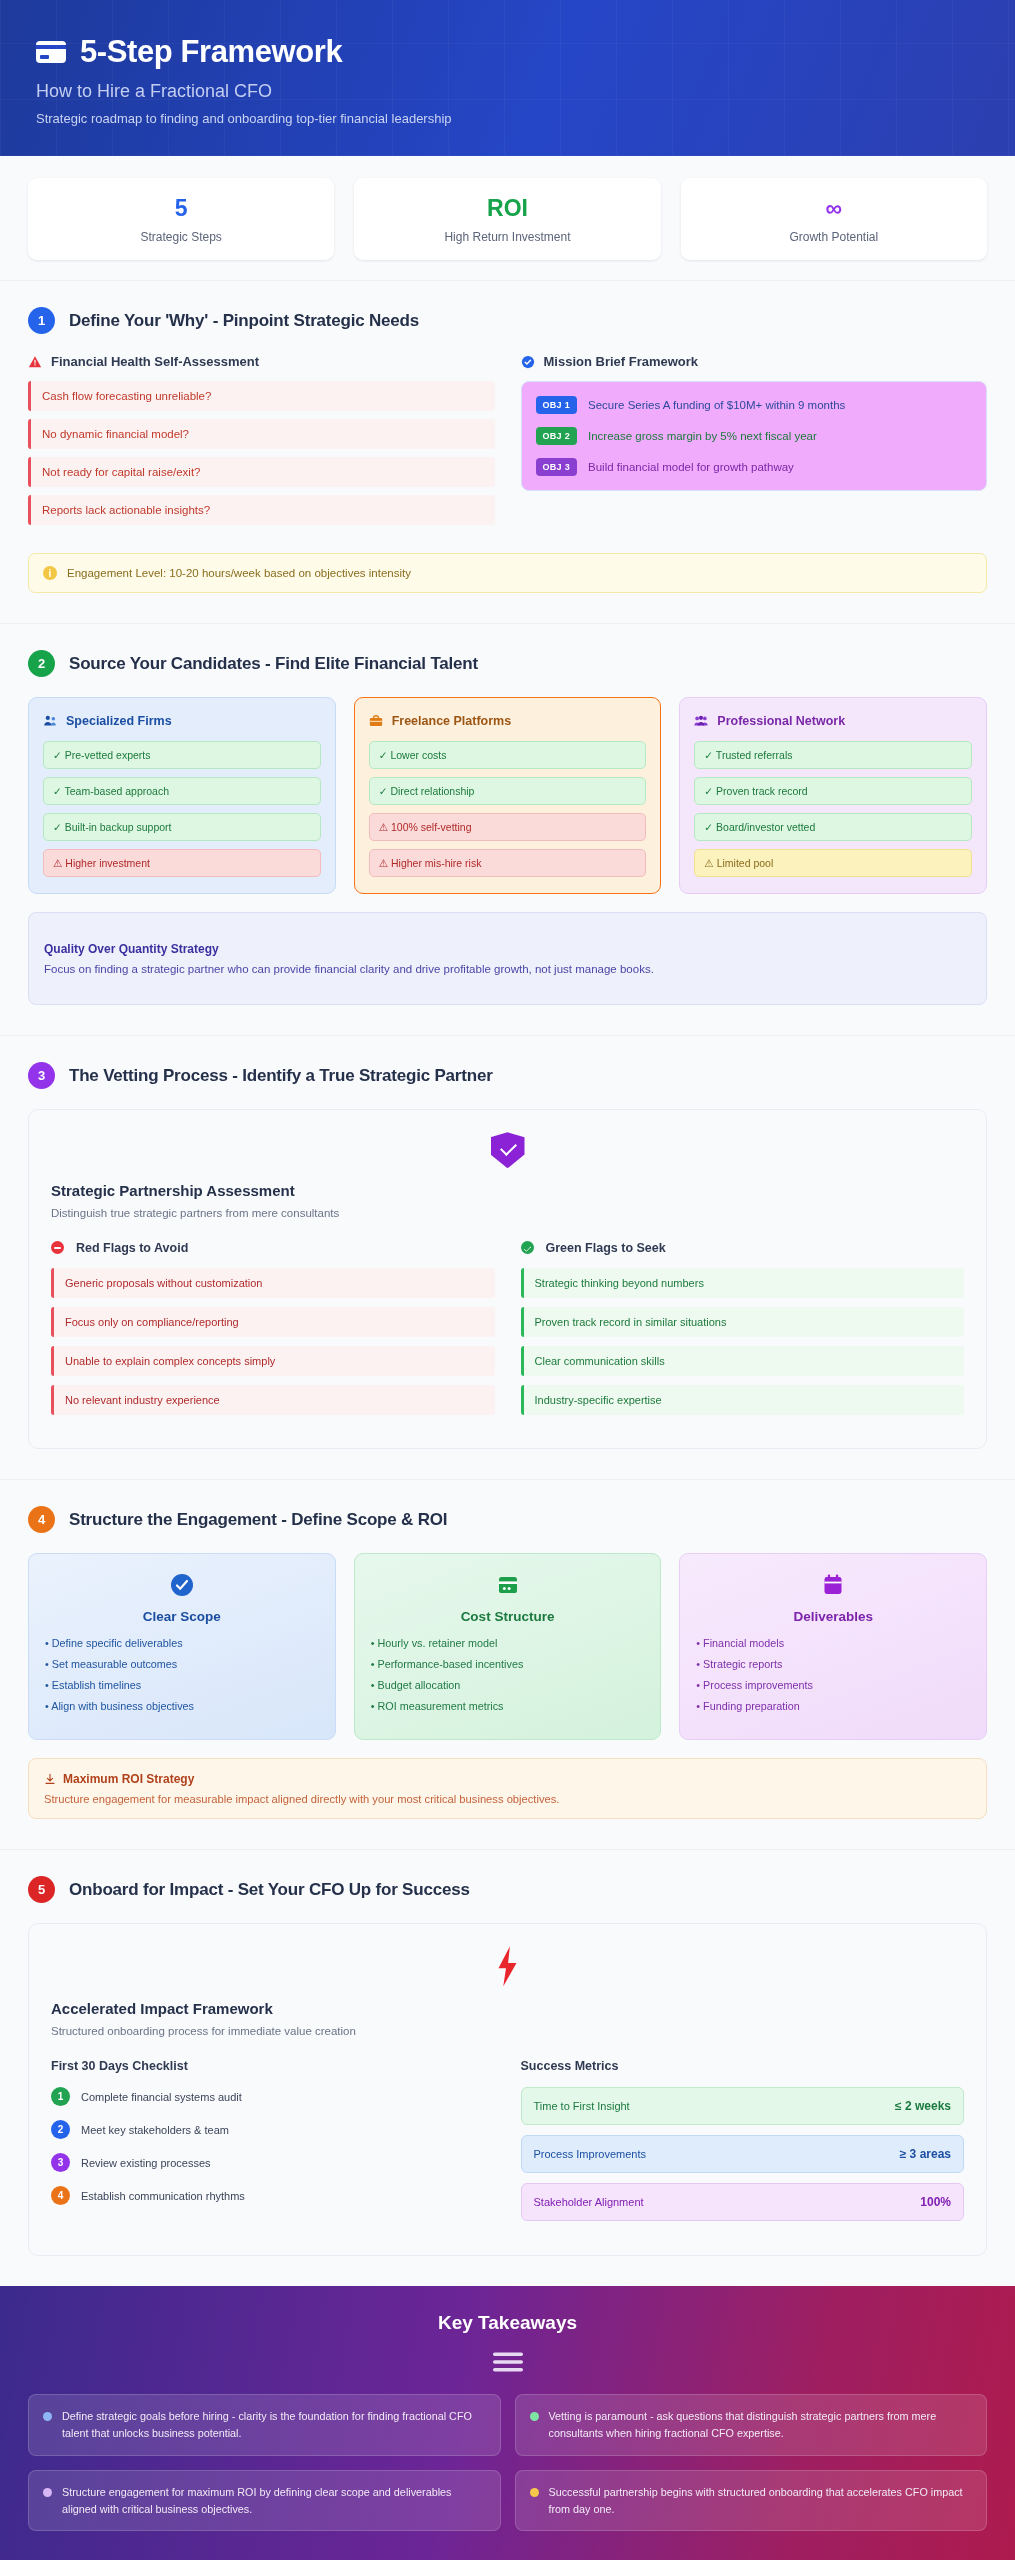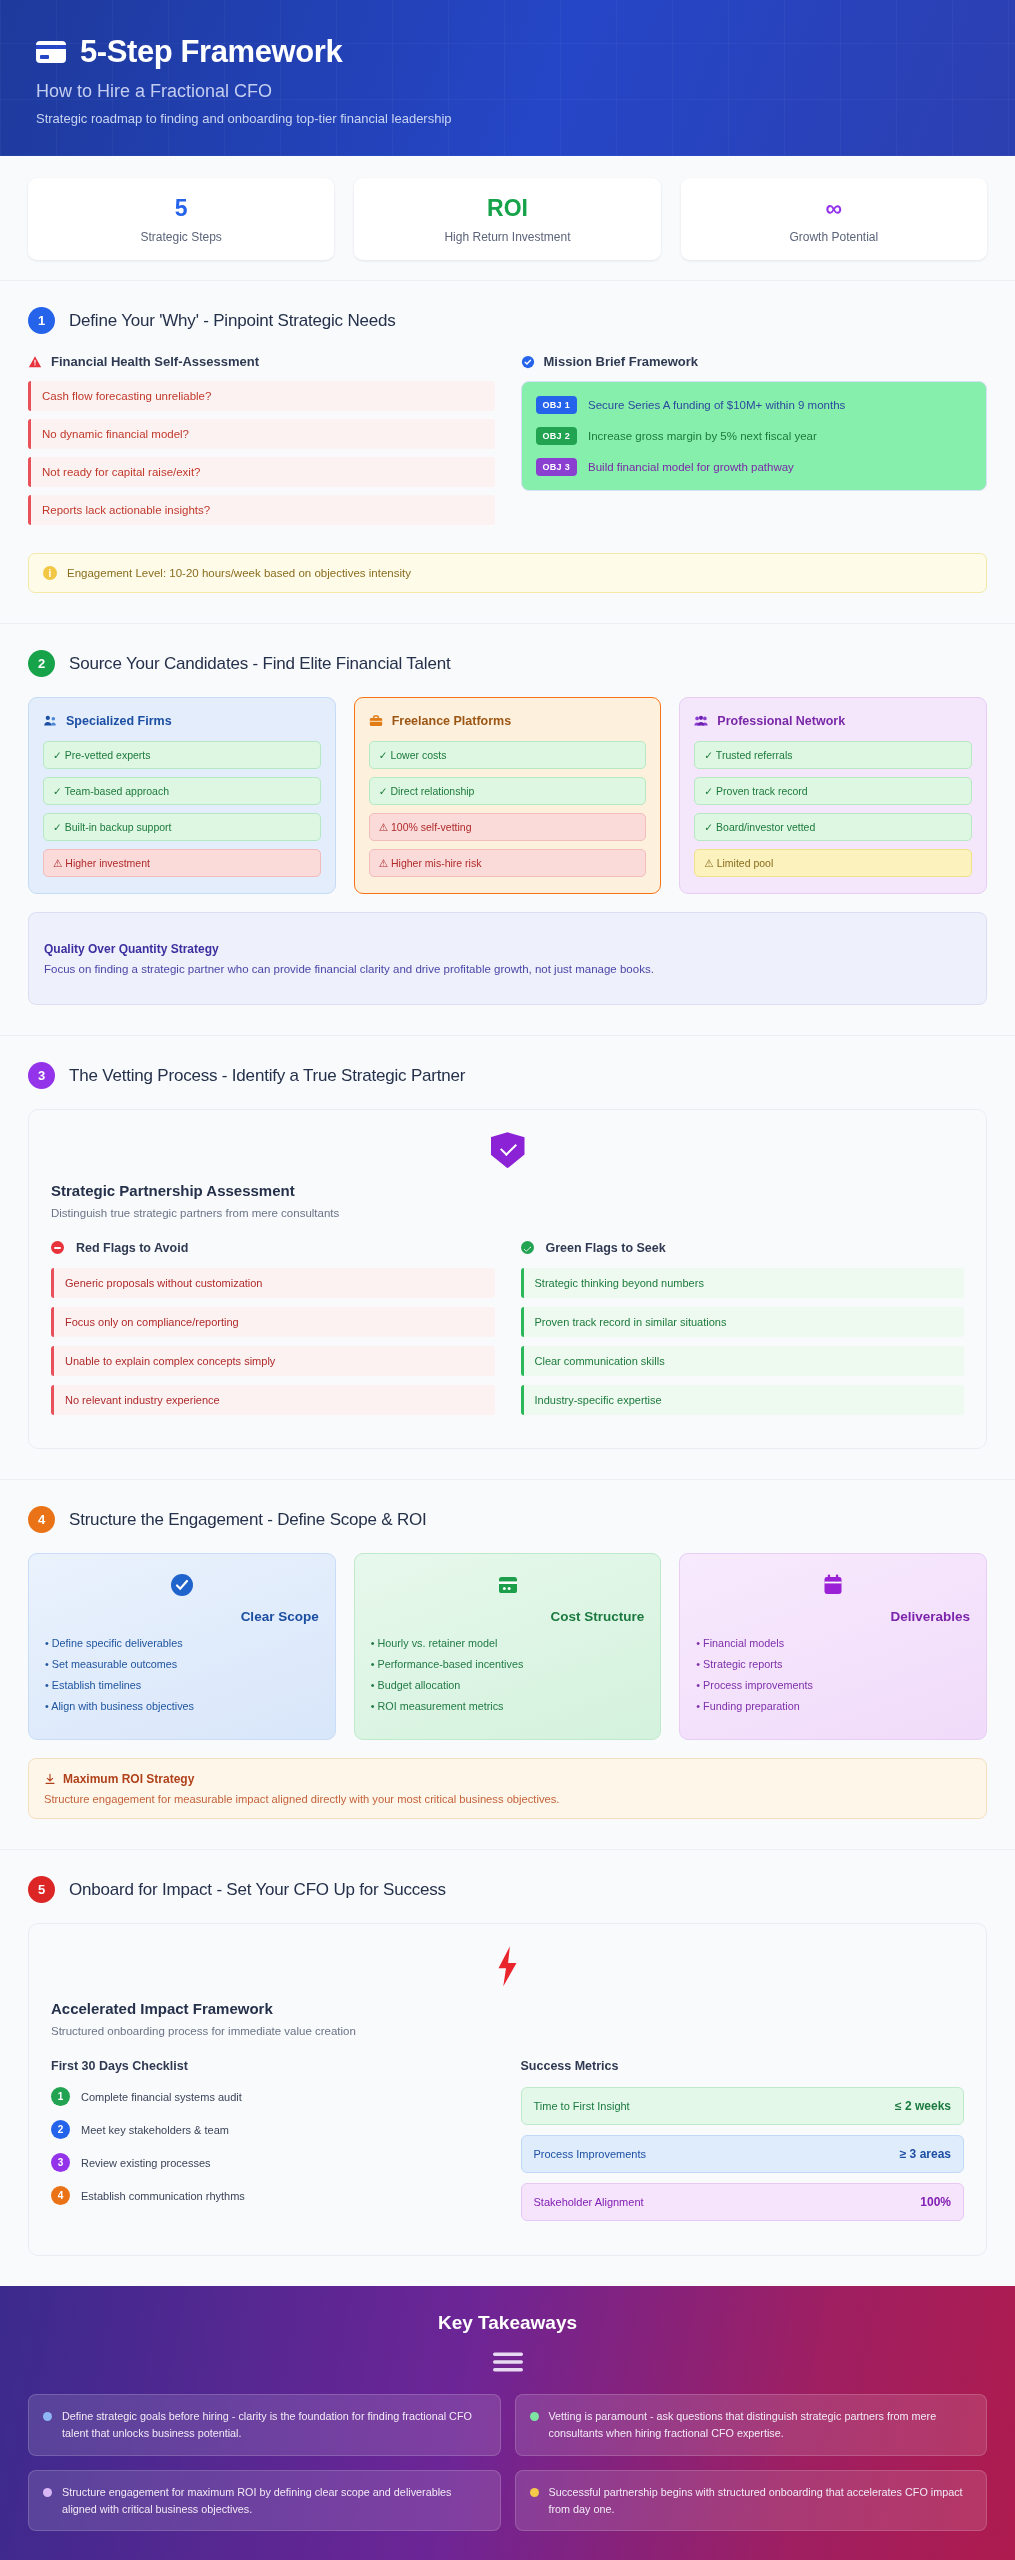--- a/index.html
+++ b/index.html
@@ -84,38 +84,38 @@
     border-top: 1px solid #eceff4;
     background: #f8fafc;
   }
   .section.alt { background: #f9fafc; }
   .sec-head { display: flex; align-items: center; gap: 14px; margin-bottom: 20px; }
   .badge-num {
     width: 27px; height: 27px; border-radius: 50%; flex: none;
     color: #fff; font-size: 13px; font-weight: 700;
     display: flex; align-items: center; justify-content: center;
   }
-  .sec-title { font-size: 17px; font-weight: 400; color: #25304a; letter-spacing: -.2px; }
+  .sec-title { font-size: 17px; font-weight: 700; color: #25304a; letter-spacing: -.2px; }
 
   .two-col { display: flex; gap: 26px; }
   .col { flex: 1; }
   .col-head {
     display: flex; align-items: center; gap: 9px;
     font-size: 13px; font-weight: 700; color: #2f3a52; margin-bottom: 12px;
   }
   .mini-ico { width: 14px; height: 14px; flex: none; display:block; }
 
   .pain {
     background: #fdf2f2; border-left: 3px solid #e8505b;
     border-radius: 3px; padding: 9px 11px;
     font-size: 11.5px; color: #c0392b; margin-bottom: 8px;
   }
 
   .mission-box {
-    background: #86efac; border: 1px solid #d6dff8;
+    background: #f0abfc; border: 1px solid #d6dff8;
     border-radius: 8px; padding: 14px 14px;
   }
   .obj-row { display: flex; align-items: center; gap: 11px; margin-bottom: 13px; }
   .obj-row:last-child { margin-bottom: 0; }
   .obj-tag {
     font-size: 9px; font-weight: 700; color: #fff;
     padding: 4px 7px; border-radius: 4px; flex: none; letter-spacing: .3px;
   }
   .obj-txt { font-size: 11.5px; }
 
@@ -197,21 +197,21 @@
   }
   .flag.red   { background: #fdf2f2; border-left: 3px solid #e8505b; color: #b02a2a; }
   .flag.green { background: #eefaf0; border-left: 3px solid #2bb85a; color: #1d7a3c; }
 
   
   .gcard { flex: 1; border-radius: 9px; padding: 18px 16px 18px 16px; text-align: left; }
   .gcard.b { background: linear-gradient(160deg,#eaf2fd,#d8e6fa); border: 1px solid #cadcf7; }
   .gcard.g { background: linear-gradient(160deg,#e7f8ec,#d4f2dd); border: 1px solid #bee9cb; }
   .gcard.p { background: linear-gradient(160deg,#f8eafd,#f0dbfa); border: 1px solid #e8cdf7; }
   .gc-ico { width: 26px; height: 26px; margin: 0 auto 11px auto; display:block; }
-  .gc-t { text-align: right; font-size: 13.5px; font-weight: 700; margin-bottom: 13px; }
+  .gc-t { text-align: center; font-size: 13.5px; font-weight: 700; margin-bottom: 13px; }
   .gcard.b .gc-t { color: #1b4ea0; }
   .gcard.g .gc-t { color: #1b7a40; }
   .gcard.p .gc-t { color: #7c23ab; }
   .gc-li { font-size: 10.8px; margin-bottom: 9px; }
   .gcard.b .gc-li { color: #20559f; }
   .gcard.g .gc-li { color: #217a45; }
   .gcard.p .gc-li { color: #7e2faa; }
 
   .roi {
     margin-top: 18px; background: #fff6ea; border: 1px solid #f6dfc0;

